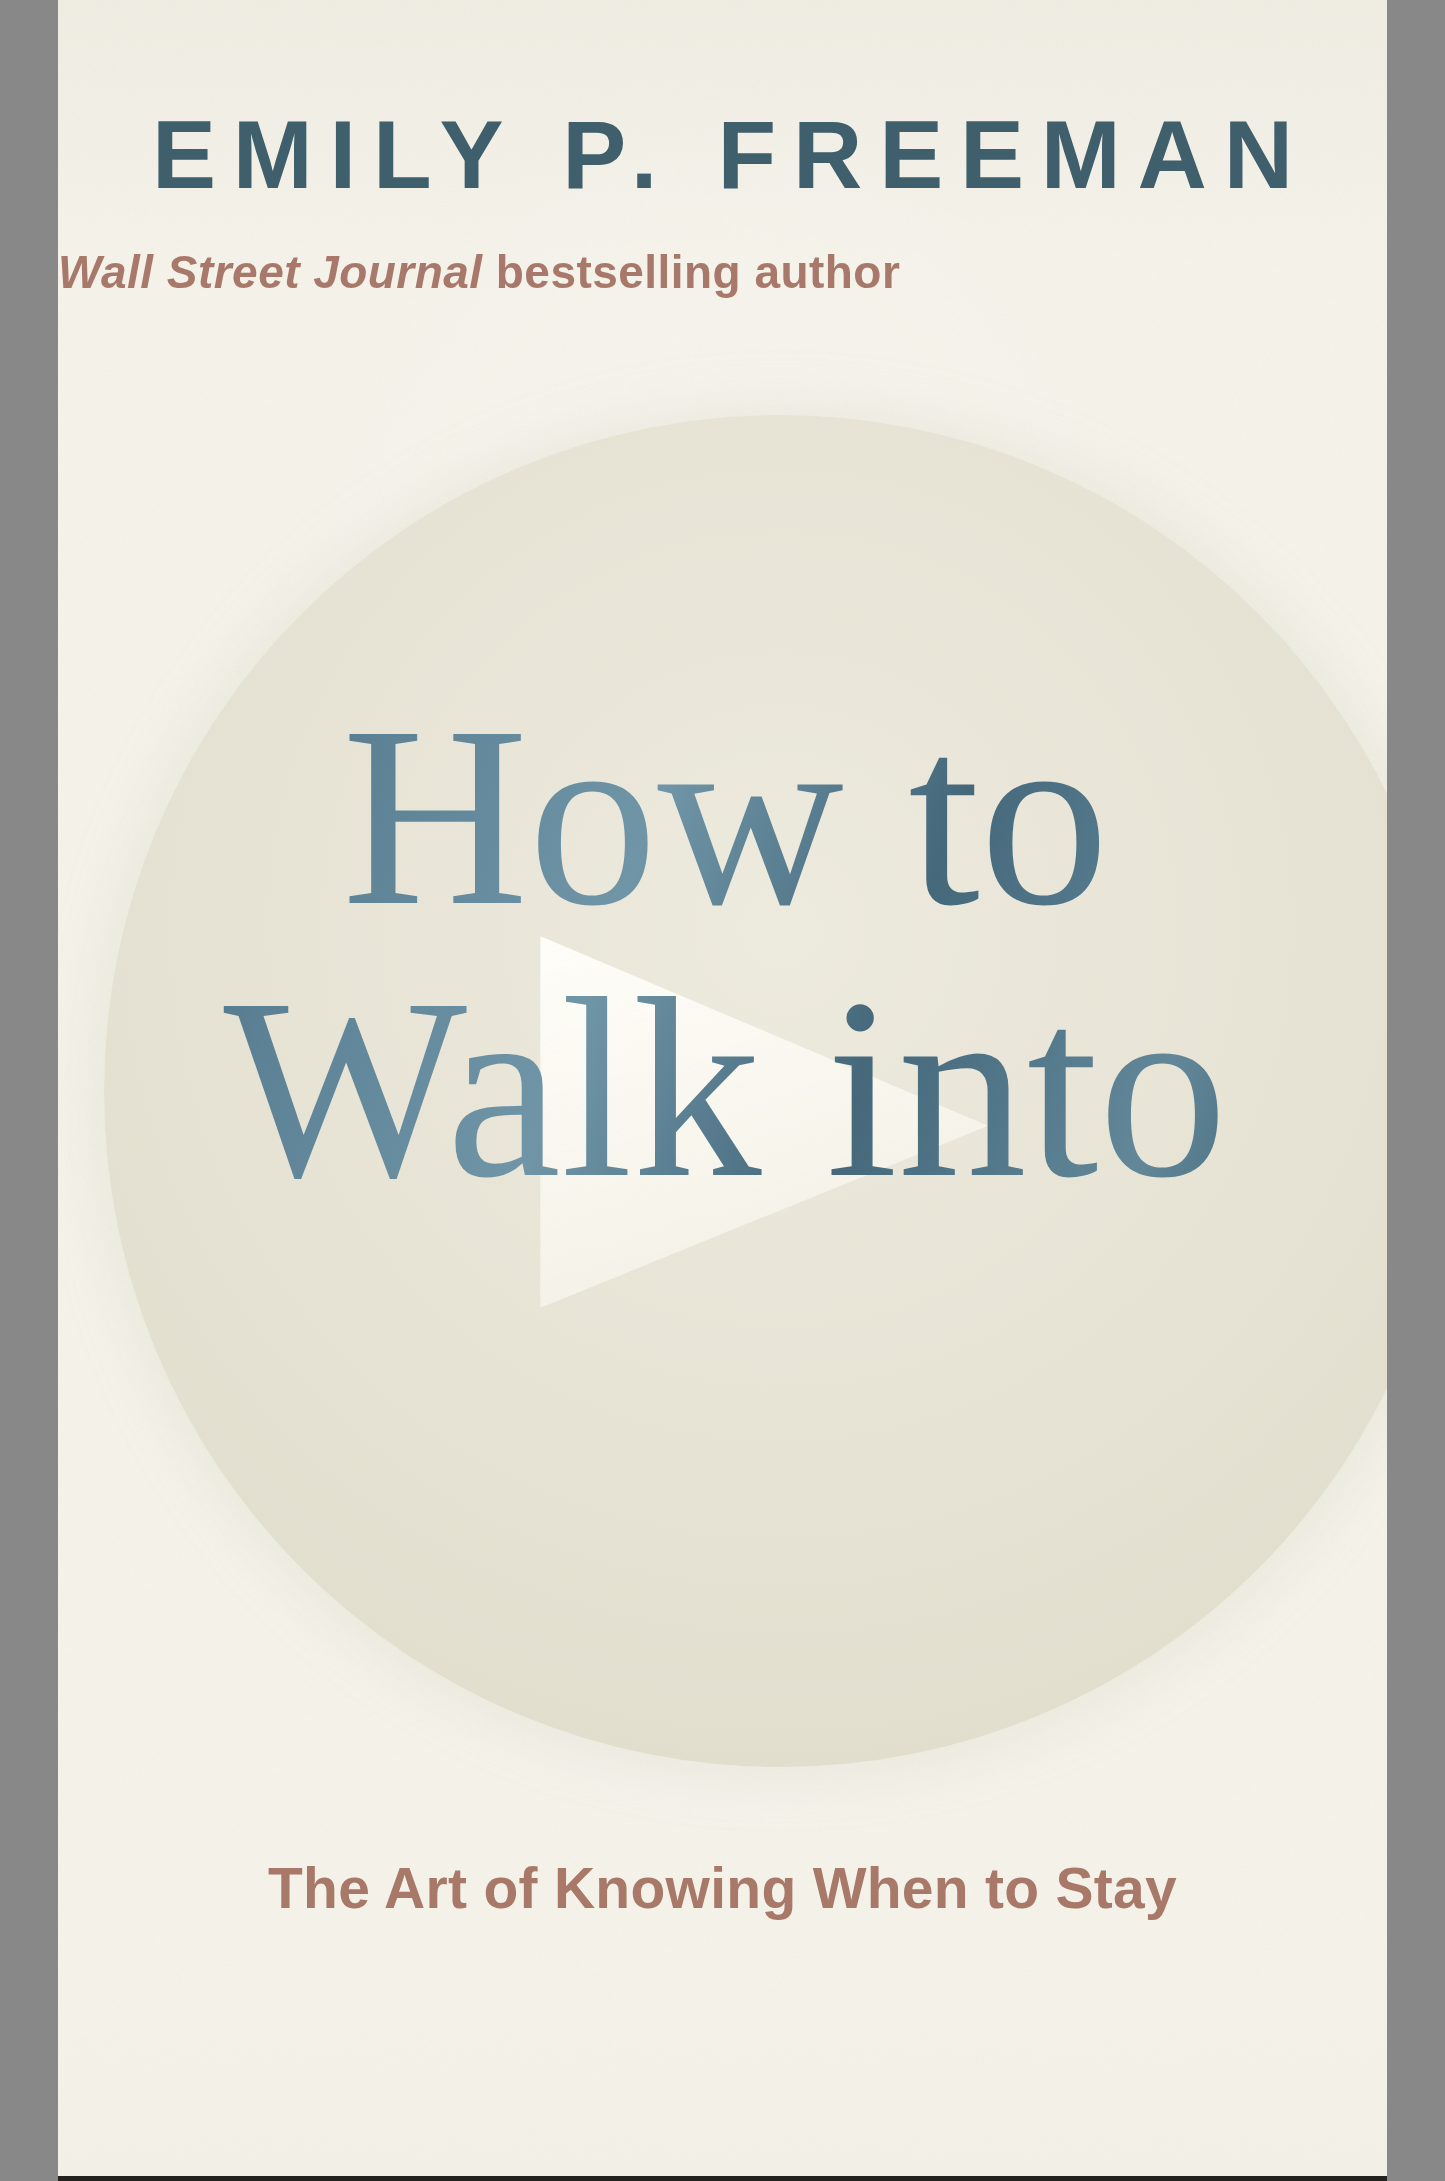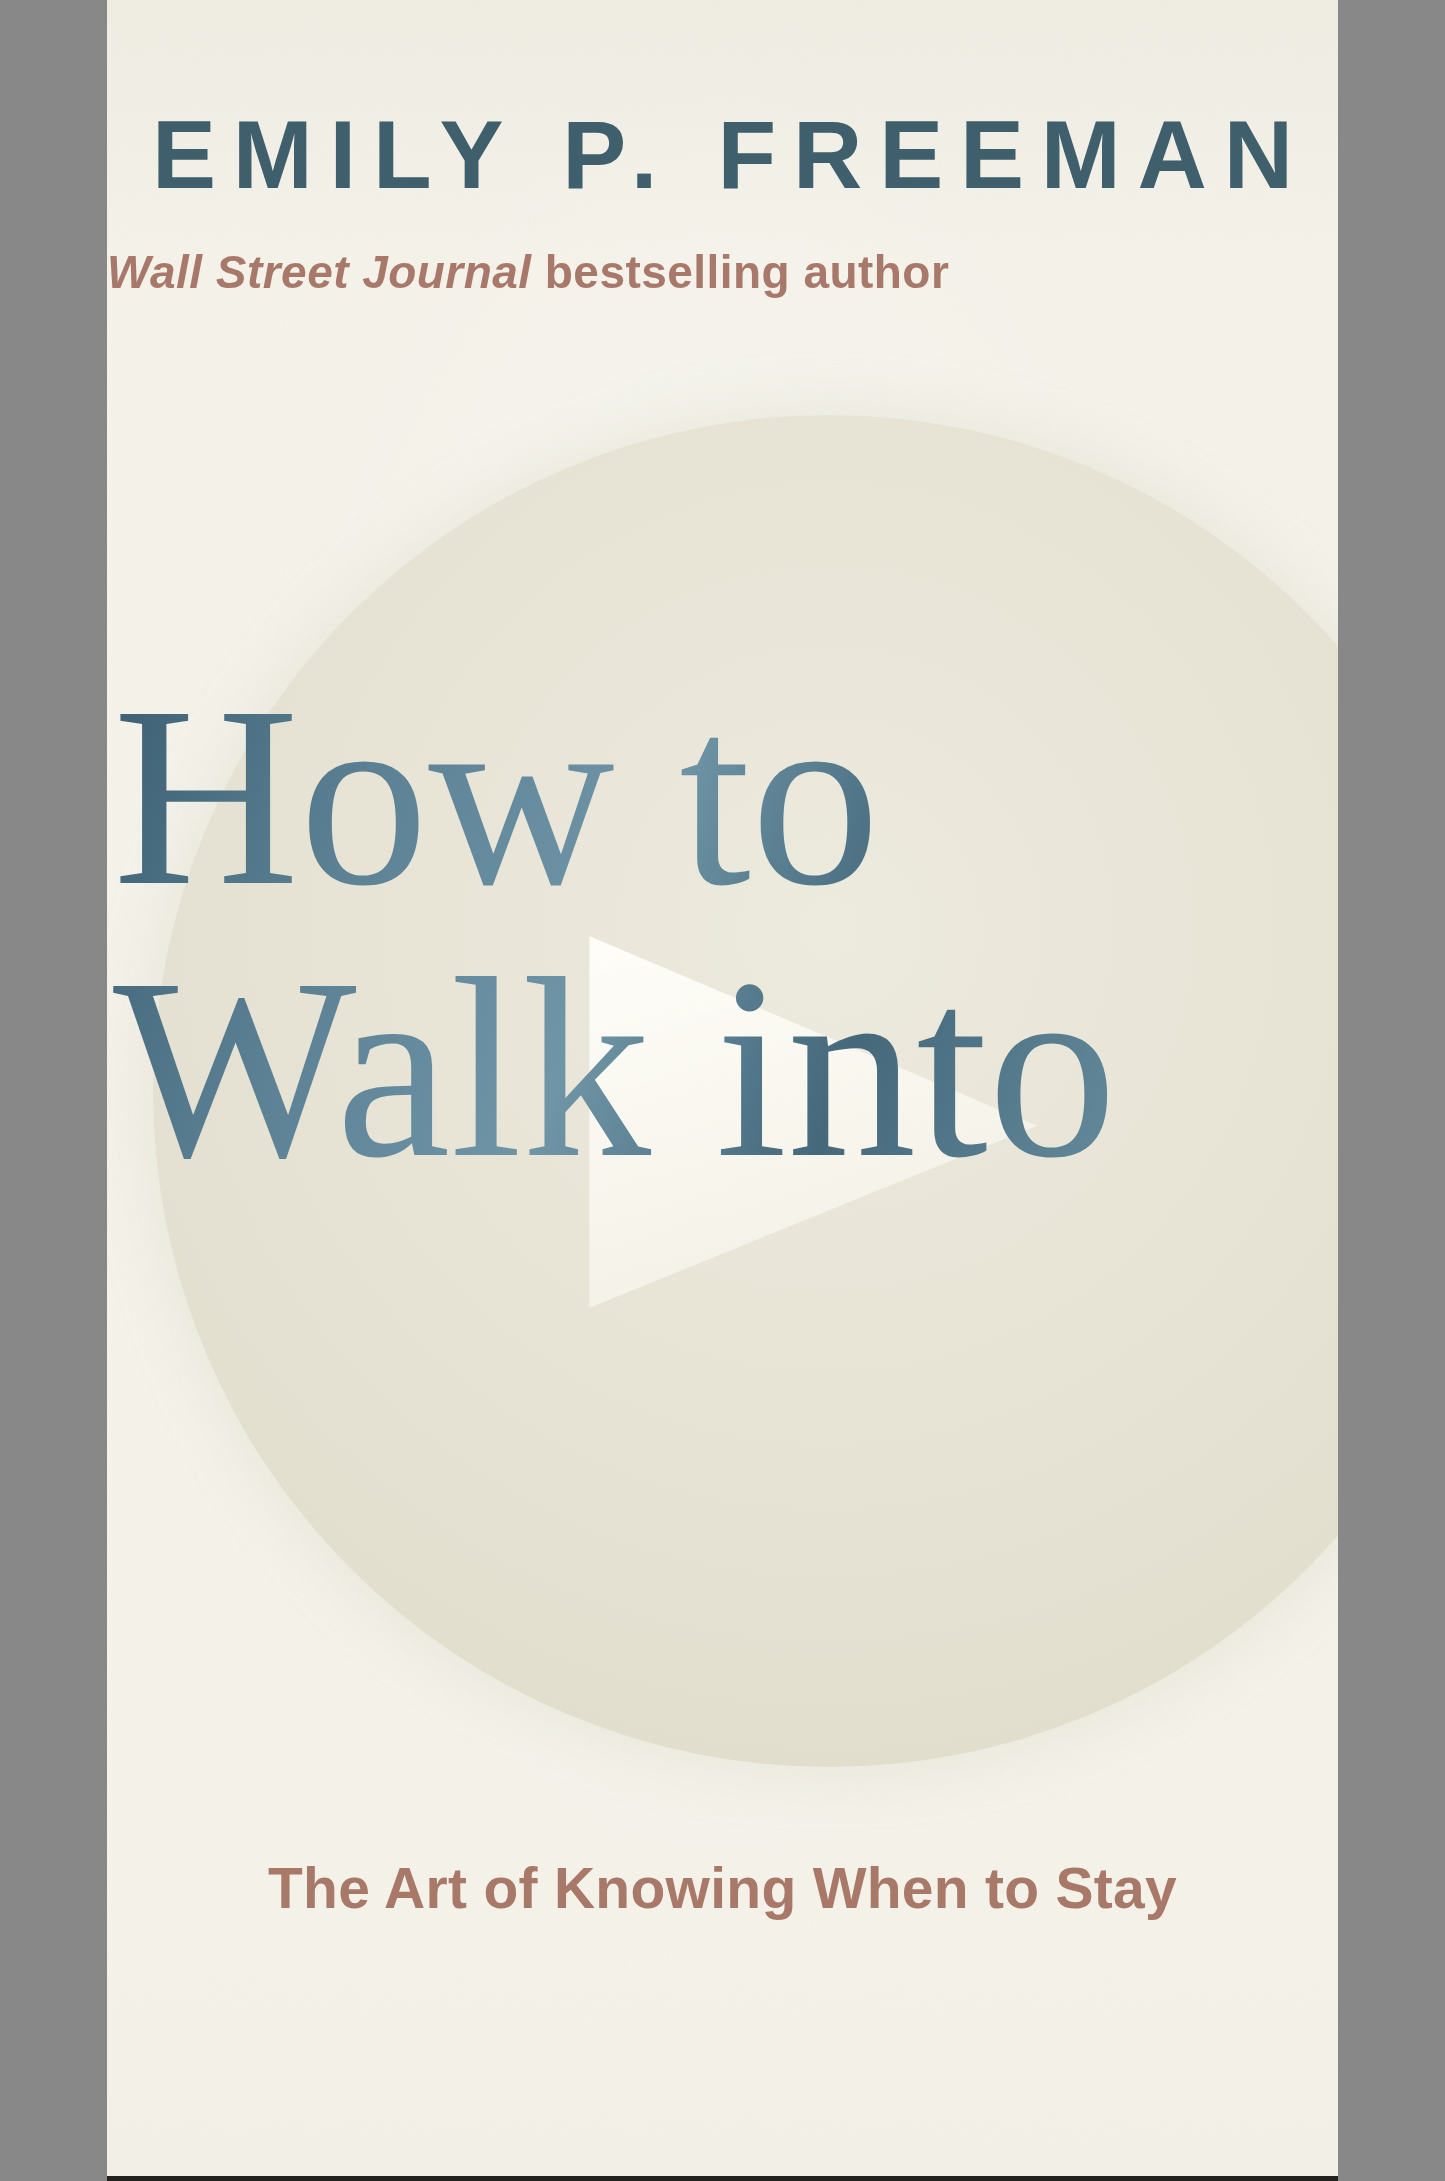--- a/index.html
+++ b/index.html
@@ -1,18 +1,18 @@
 <!DOCTYPE html>
 <html><head>
 <meta charset="utf-8">
 <style>
   html,body{margin:0;padding:0;background:#888;}
   .cover{
     position:relative;
-    width:1231px;height:2181px;
+    width:1329px;height:2181px;
     margin:0 auto;
     background:#f5f3ea;
     overflow:hidden;
     font-family:"Liberation Sans", sans-serif;
   }
   
   .vignette{
     position:absolute;inset:0;
     background:
       radial-gradient(ellipse at 50% 45%, rgba(255,255,255,0.35) 0%, rgba(255,255,255,0) 55%),
@@ -50,21 +50,22 @@
     position:absolute;left:0;right:0;top:240px;
     font-size:46px;line-height:64px;
     font-weight:bold;
     color:#a8796a;
     letter-spacing:.01em;
     white-space:nowrap;
   }
   .credit .credit-italic{font-style:italic;}
 
   .title{
-    position:absolute;left:0;right:0;top:660px;
+    position:absolute;left:0;right:0;top:680px;
+    text-align:center;
     font-family:"Liberation Serif", serif;
     font-size:258px;line-height:272px;
     font-weight:normal;
     color:#517489;
     white-space:nowrap;
     margin-left:6px;
   }
   @supports (-webkit-background-clip: text) {
     .title{
       background:linear-gradient(110deg,#3c5f72 0%,#5d8296 22%,#6f95a7 42%,#45687b 62%,#618799 82%,#38596b 100%);

